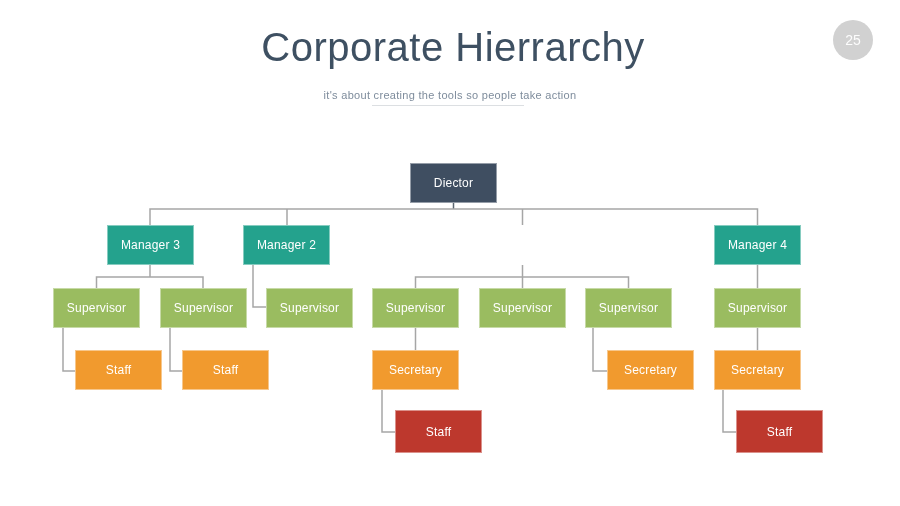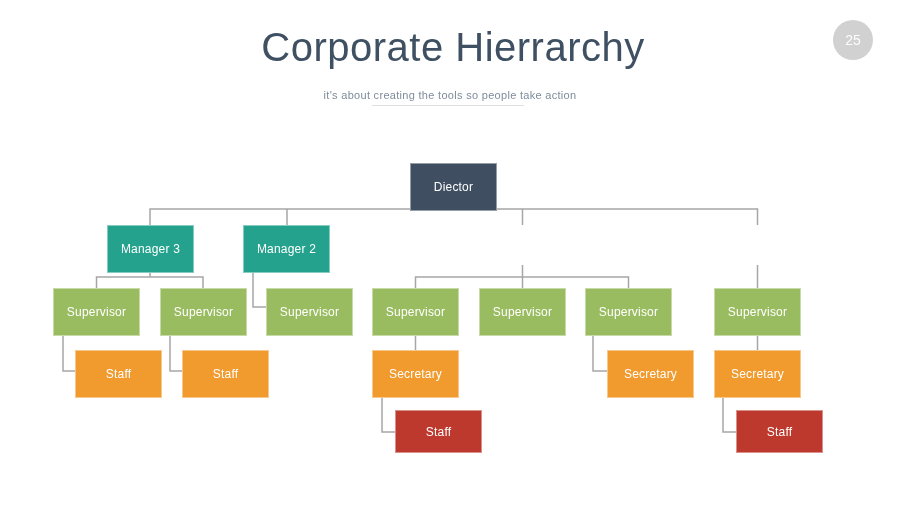--- a/index.html
+++ b/index.html
@@ -27,21 +27,21 @@
     border-radius:50%; background:var(--page-badge-bg);
     display:flex; align-items:center; justify-content:center;
     color:rgba(255,255,255,0.95); font-size:14px;
   }
   #connectors { position:absolute; top:0; left:0; }
   #connectors polyline, #connectors line {
     stroke:var(--connector); stroke-width:1.5; fill:none;
   }
   #connectors .dark { stroke:#5B6670; }
   .node {
-    position:absolute; width:87px; height:48px;
+    position:absolute; width:87px; height:40px;
     display:flex; align-items:center; justify-content:center;
     color:#ffffff; font-size:12px; letter-spacing:0.2px;
     border:1px solid rgba(255,255,255,0.45);
     text-align:center;
   }
   .node.tall { height:43px; }
   .lv-director   { background:var(--director); }
   .lv-manager    { background:var(--manager); }
   .lv-supervisor { background:var(--supervisor); }
   .lv-orange     { background:var(--orange); }
@@ -90,20 +90,21 @@
 
     <polyline points="382,390 382,432 395,432"></polyline>
 
     <polyline points="723,390 723,432 736,432"></polyline>
   </svg>
 
   <div class="node lv-director" style="left:410px;top:163px">Diector</div>
 
   <div class="node lv-manager" style="left:107px;top:225px">Manager 3</div>
   <div class="node lv-manager" style="left:243px;top:225px">Manager 2</div>
+  <div class="node lv-manager" style="left:714px;top:225px">Manager 4</div>
 
   <div class="node lv-supervisor" style="left:53px;top:288px">Supervisor</div>
   <div class="node lv-supervisor" style="left:160px;top:288px">Supervisor</div>
   <div class="node lv-supervisor" style="left:266px;top:288px">Supervisor</div>
   <div class="node lv-supervisor" style="left:372px;top:288px">Supervisor</div>
   <div class="node lv-supervisor" style="left:479px;top:288px">Supervisor</div>
   <div class="node lv-supervisor" style="left:585px;top:288px">Supervisor</div>
   <div class="node lv-supervisor" style="left:714px;top:288px">Supervisor</div>
 
   <div class="node lv-orange" style="left:75px;top:350px">Staff</div>

